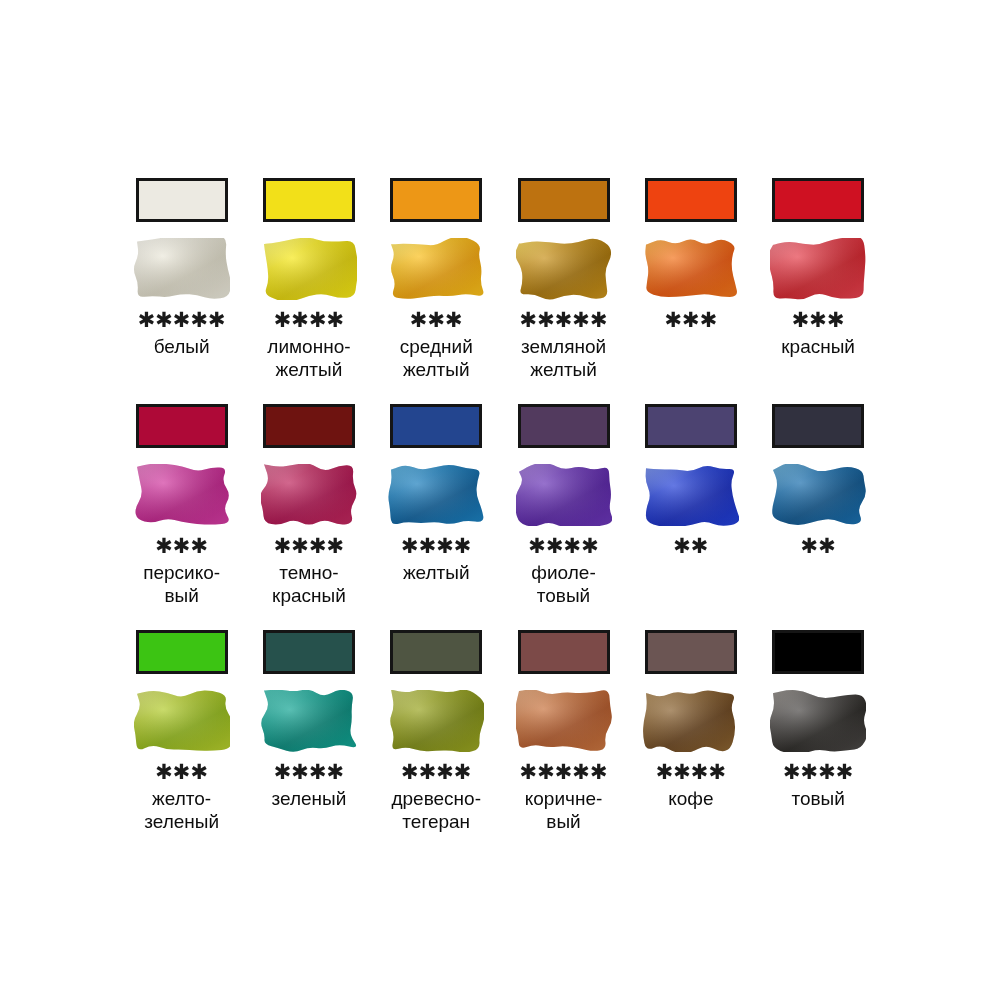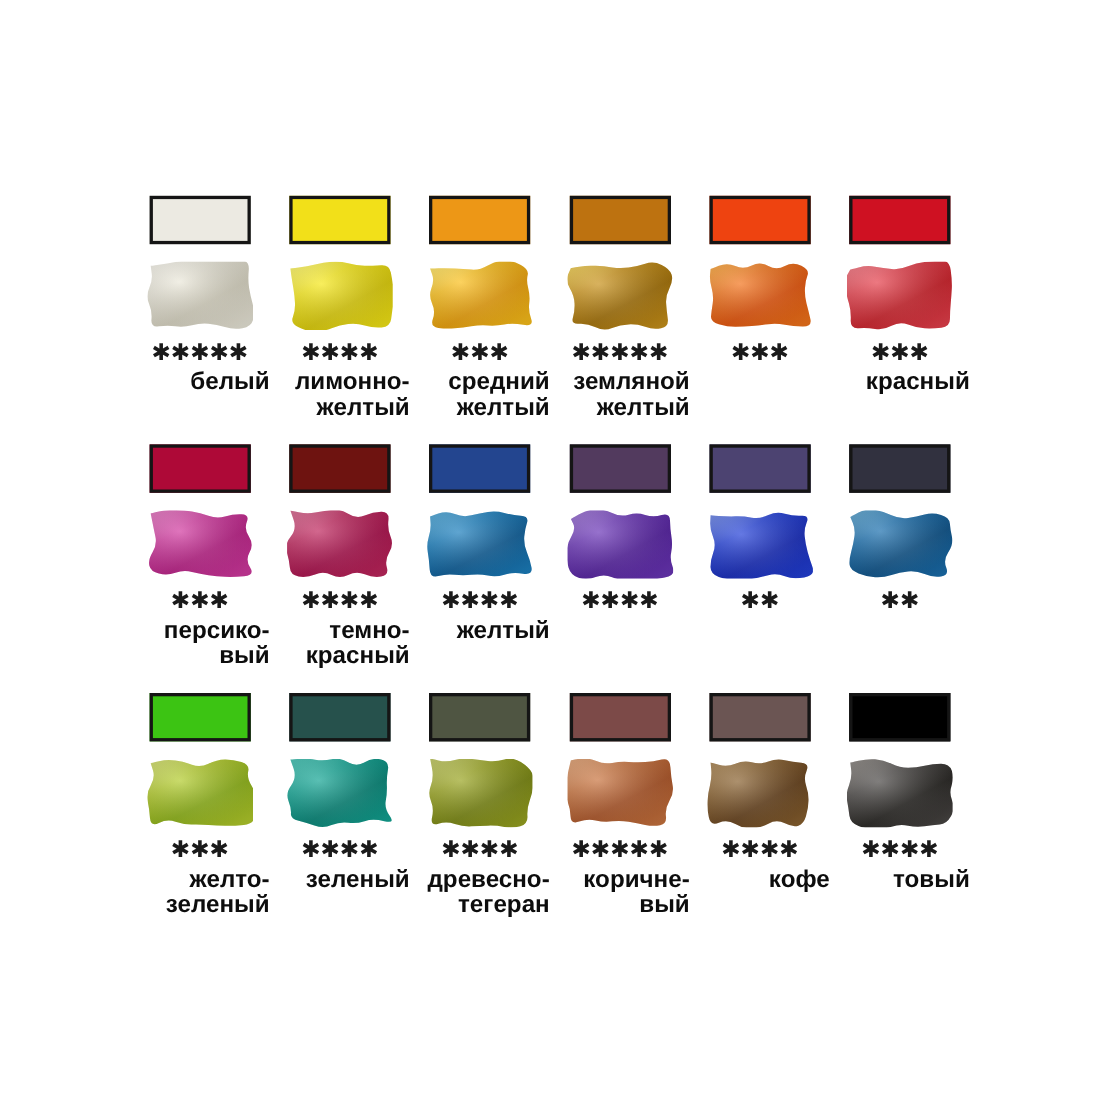--- a/index.html
+++ b/index.html
@@ -77,25 +77,25 @@
     letter-spacing: 0px;
     color: #1a1a1a;
     text-align: center;
     white-space: nowrap;
   }
 
   
   .label {
     margin-top: 5px;
     font-family: "Liberation Sans", sans-serif;
-    font-size: 22px;
-    font-weight: 700;
+    font-size: 19px;
+    font-weight: 400;
     line-height: 23px;
     color: #0d0d0d;
-    text-align: right;
+    text-align: center;
     width: 127px;
     white-space: pre-line;
   }
 </style>
 </head>
 <body>
 
 <div id="chart">
   <div class="row row-0">
       <div class="cell">
@@ -325,20 +325,22 @@
               <radialGradient id="r9" cx="0.3" cy="0.32" r="0.75">
                 <stop offset="0" stop-color="#ffffff" stop-opacity="0.30"></stop>
                 <stop offset="1" stop-color="#000000" stop-opacity="0.14"></stop>
               </radialGradient>
             </defs>
             <path d="M3.0,7.8 Q3.0,7.8 10.5,3.5 Q18.0,-0.7 25.5,-1.0 Q33.0,-1.2 40.5,2.4 Q48.0,6.1 55.5,3.9 Q63.0,1.8 70.5,4.1 Q78.0,6.5 85.5,4.2 Q93.0,2.0 93.1,9.5 Q93.3,17.0 94.4,24.0 Q95.6,31.0 94.2,38.0 Q92.8,45.0 95.7,52.0 Q98.5,59.0 88.3,61.1 Q78.0,63.2 70.5,63.6 Q63.0,64.0 55.5,63.9 Q48.0,63.8 40.5,60.7 Q33.0,57.6 25.5,60.6 Q18.0,63.6 10.5,61.5 Q3.0,59.4 0.9,52.2 Q-1.1,45.0 -0.9,38.0 Q-0.8,31.0 3.3,24.0 Q7.4,17.0 5.2,12.4 Z" fill="url(#g9)"></path>
             <path d="M3.0,7.8 Q3.0,7.8 10.5,3.5 Q18.0,-0.7 25.5,-1.0 Q33.0,-1.2 40.5,2.4 Q48.0,6.1 55.5,3.9 Q63.0,1.8 70.5,4.1 Q78.0,6.5 85.5,4.2 Q93.0,2.0 93.1,9.5 Q93.3,17.0 94.4,24.0 Q95.6,31.0 94.2,38.0 Q92.8,45.0 95.7,52.0 Q98.5,59.0 88.3,61.1 Q78.0,63.2 70.5,63.6 Q63.0,64.0 55.5,63.9 Q48.0,63.8 40.5,60.7 Q33.0,57.6 25.5,60.6 Q18.0,63.6 10.5,61.5 Q3.0,59.4 0.9,52.2 Q-1.1,45.0 -0.9,38.0 Q-0.8,31.0 3.3,24.0 Q7.4,17.0 5.2,12.4 Z" fill="url(#r9)"></path>
           </svg>
         </div>
         <div class="stars">✱✱✱✱</div>
+        <div class="label">фиоле-
+товый</div>
       </div>
       <div class="cell">
         <div class="chip" style="background: rgb(76, 67, 113);"></div>
         <div class="wash-wrap">
           <svg class="wash" viewBox="0 0 96 62" width="96" height="62">
             <defs>
               <linearGradient id="g10" x1="0" y1="0" x2="0.85" y2="1">
                 <stop offset="0" stop-color="#6e8ae8"></stop>
                 <stop offset="0.32" stop-color="#2340d8"></stop>
                 <stop offset="0.64" stop-color="#1a2fc0"></stop>

